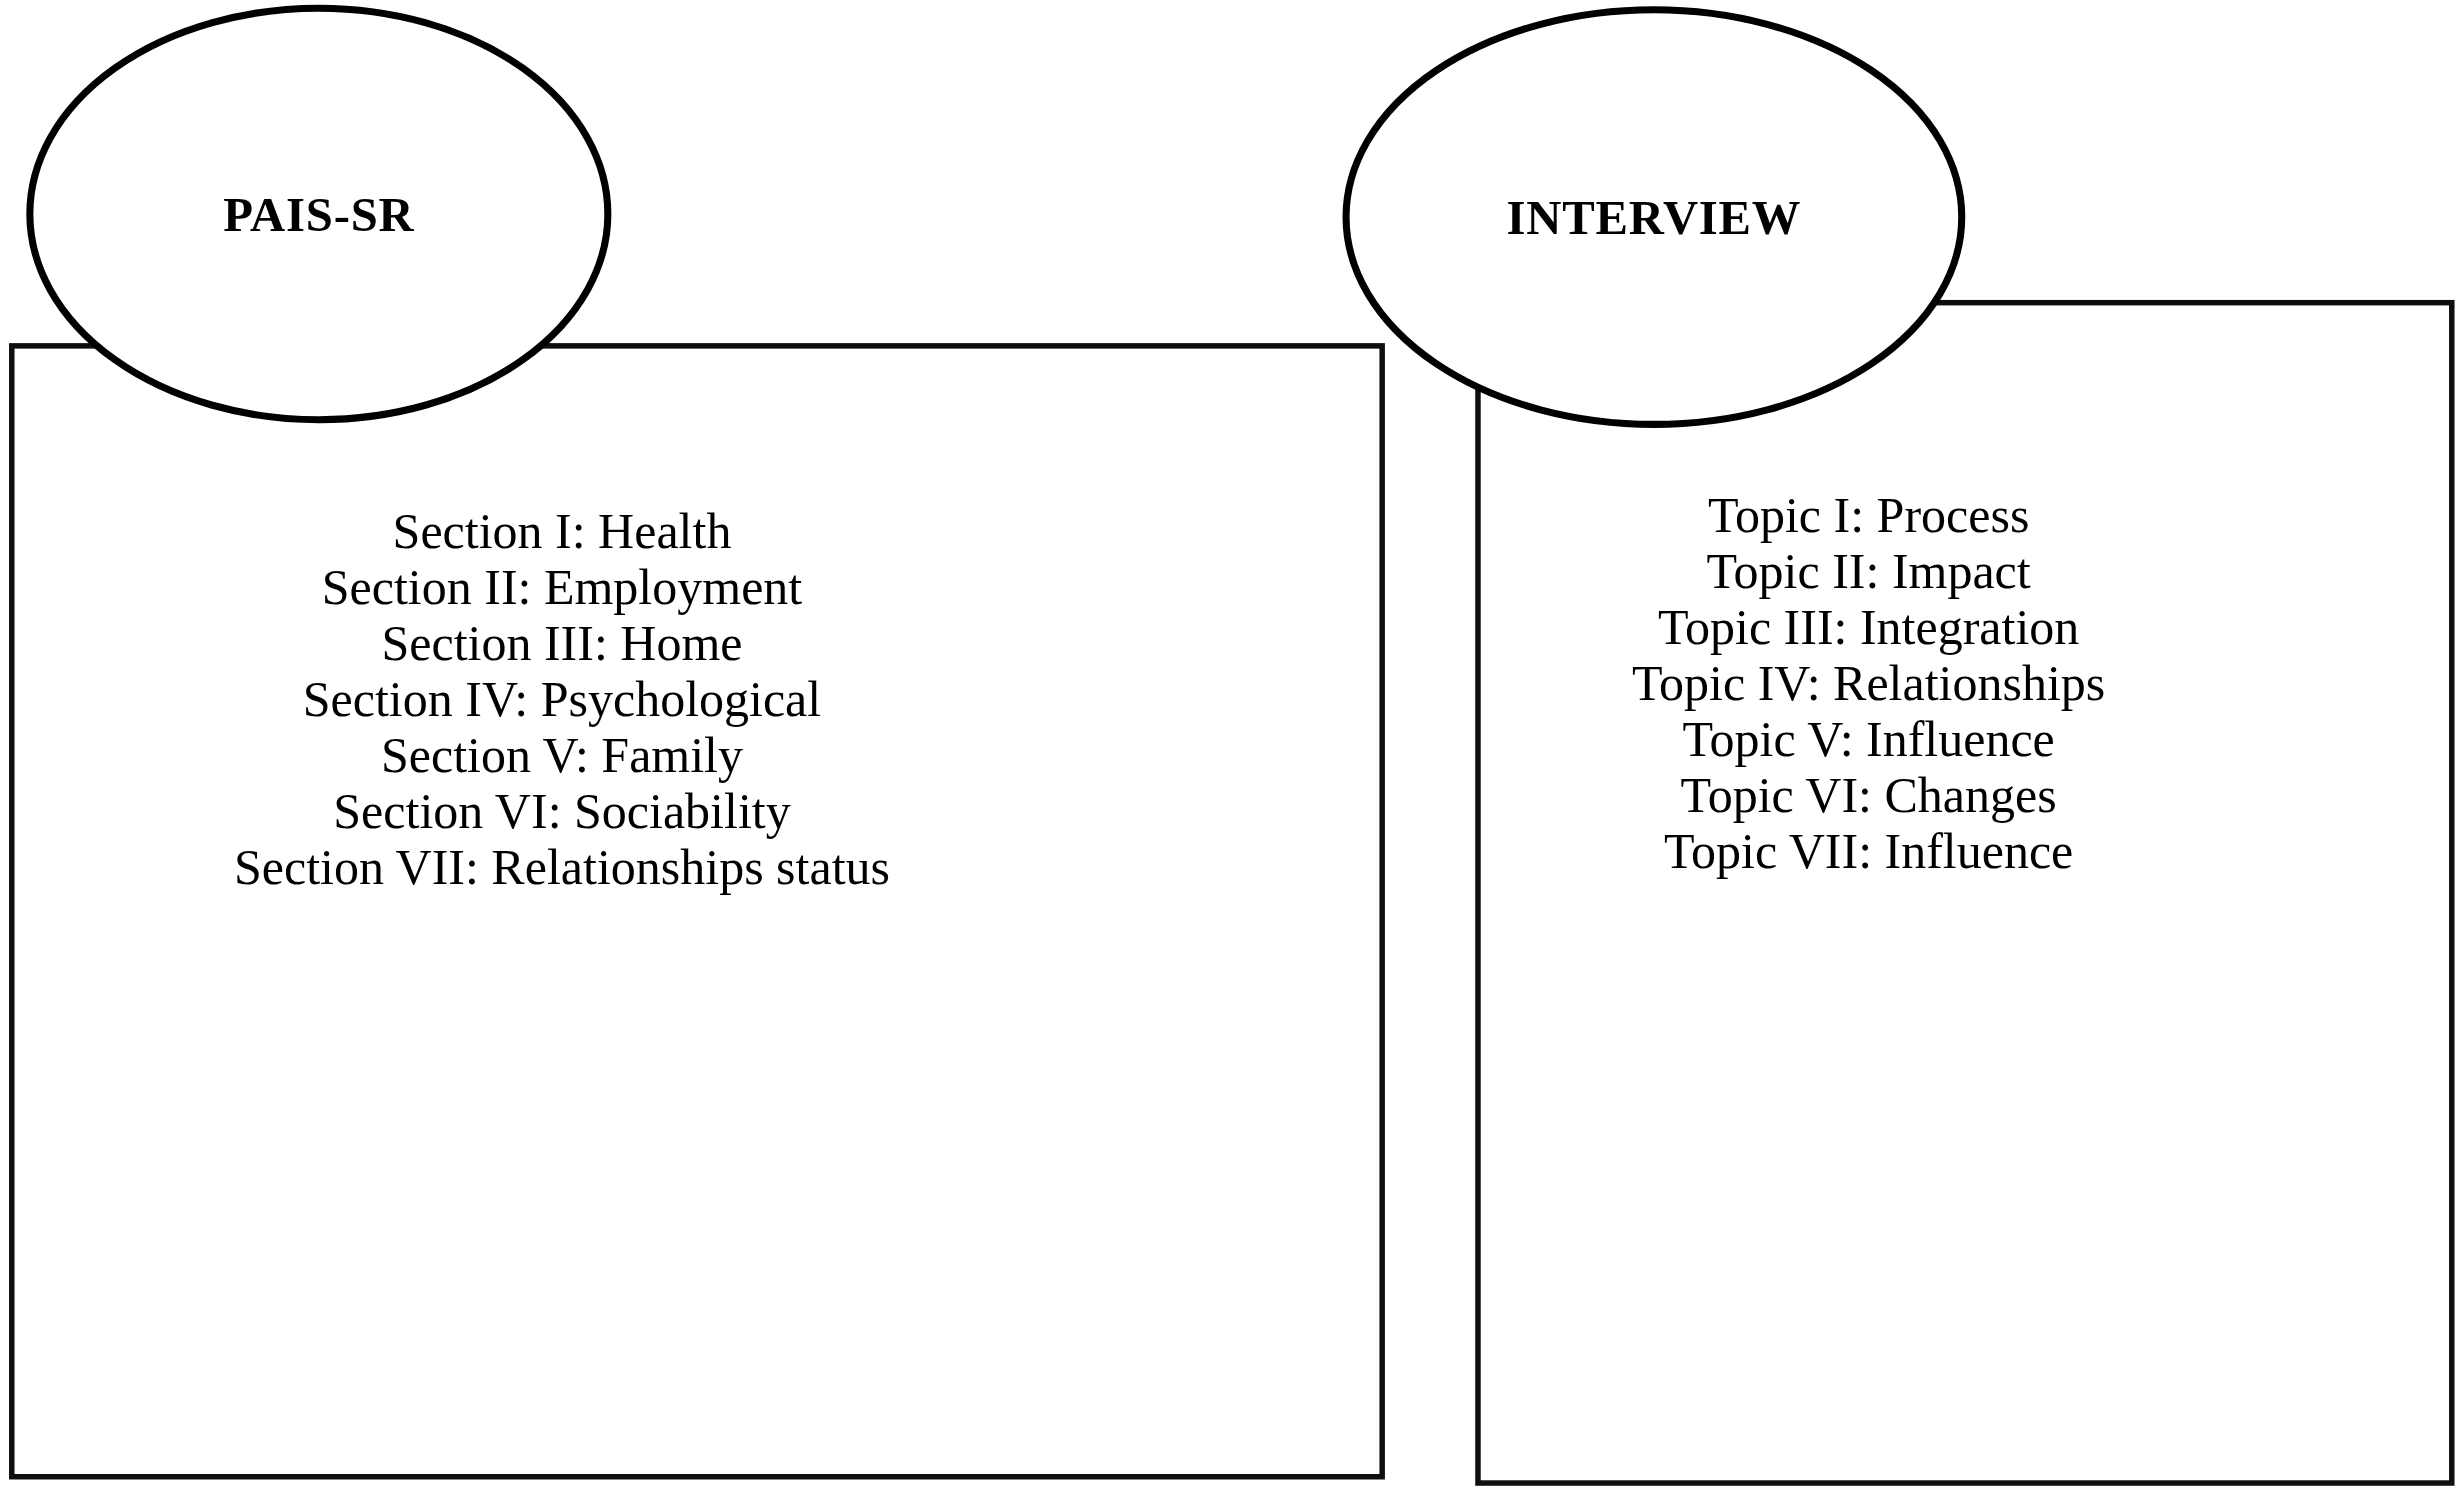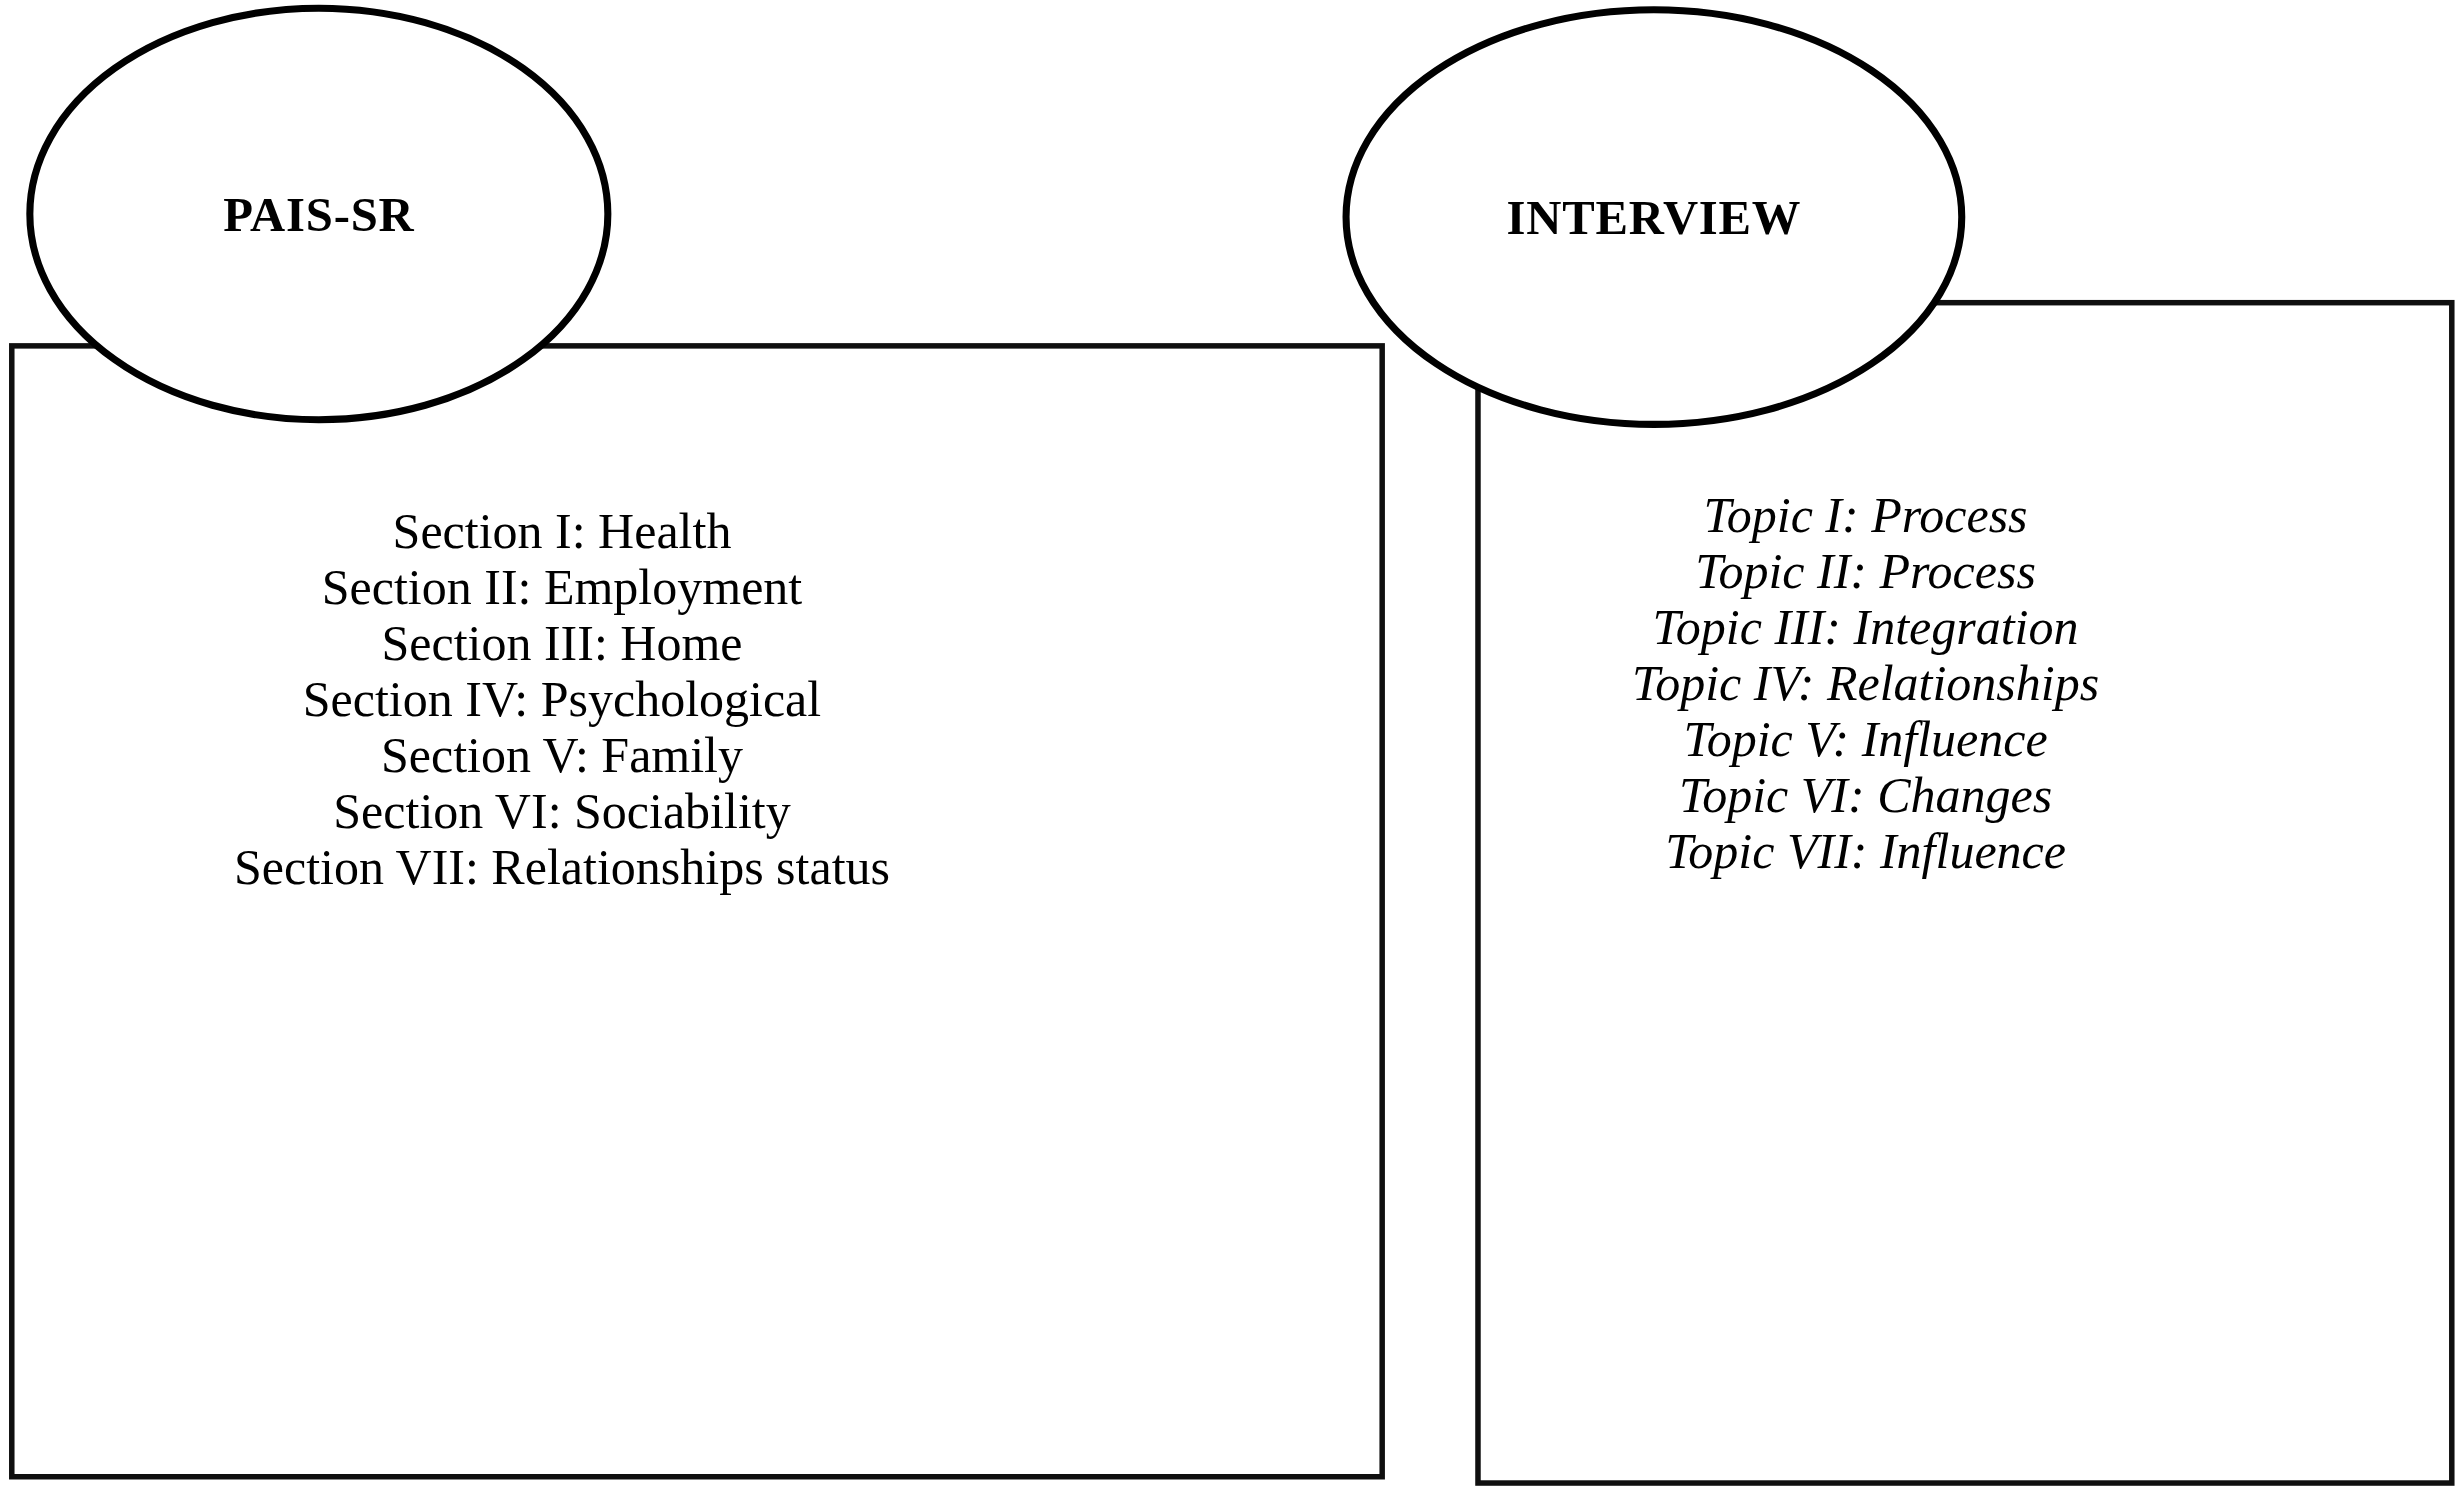--- a/index.html
+++ b/index.html
@@ -53,21 +53,20 @@
     margin: 0;
     padding: 0;
   }
   #pais-list {
     left: 234px;
     top: 503px;
   }
   #interview-list {
     left: 1632px;
     top: 487px;
-    font-style: italic;
   }
 </style>
 </head>
 <body>
 
 <div id="stage">
 
   <svg id="diagram-svg" viewBox="0 0 3135 1899" xmlns="http://www.w3.org/2000/svg">
 
     <rect class="box-shape" x="15" y="440" width="1745" height="1440"></rect>
@@ -88,21 +87,21 @@
     <div class="list-item">Section II: Employment</div>
     <div class="list-item">Section III: Home</div>
     <div class="list-item">Section IV: Psychological</div>
     <div class="list-item">Section V: Family</div>
     <div class="list-item">Section VI: Sociability</div>
     <div class="list-item">Section VII: Relationships status</div>
   </div>
 
   <div id="interview-list" class="list-panel">
     <div class="list-item">Topic I: Process</div>
-    <div class="list-item">Topic II: Process</div>
+    <div class="list-item">Topic II: Impact</div>
     <div class="list-item">Topic III: Integration</div>
     <div class="list-item">Topic IV: Relationships</div>
     <div class="list-item">Topic V: Influence</div>
     <div class="list-item">Topic VI: Changes</div>
     <div class="list-item">Topic VII: Influence</div>
   </div>
 
 </div>
 
 

